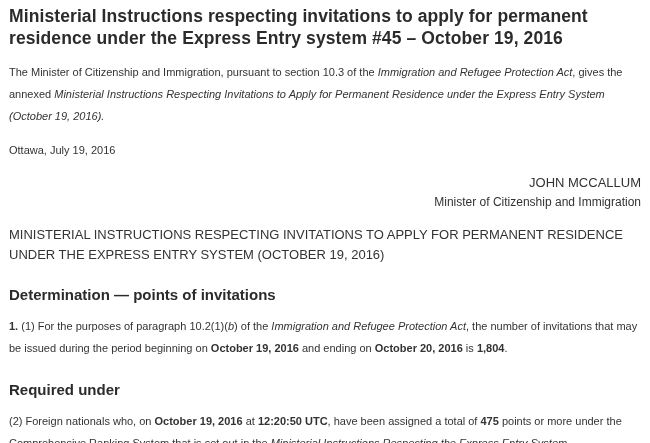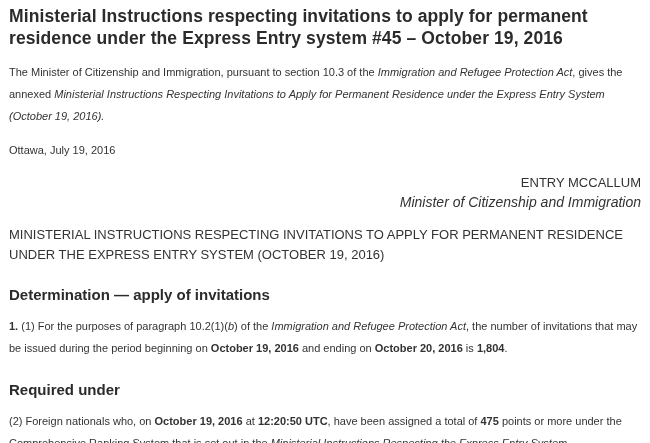--- a/index.html
+++ b/index.html
@@ -39,23 +39,22 @@
     text-align: right;
     margin: 12px 0 13px 0;
   }
   .signature-block .sig-name {
     display: block;
     font-size: 13px;
     line-height: 19.5px;
   }
   .signature-block .sig-title {
     display: block;
-    font-size: 14px;
+    font-size: 12px;
     line-height: 19.5px;
-    font-style: italic;
   }
   p.annex-title {
     margin: 0 0 22px 0;
     font-size: 13px;
     line-height: 19.5px;
   }
   h2.section-heading {
     margin: 22px 0 11px 0;
     font-size: 15px;
     line-height: 18px;
@@ -71,27 +70,27 @@
 
 <div class="doc">
 
   <h1 class="doc-title">Ministerial Instructions respecting invitations to apply for permanent residence under the Express Entry system #45 – October 19, 2016</h1>
 
   <p class="body-text"><span class="seg-normal">The Minister of Citizenship and Immigration, pursuant to section 10.3 of the </span><span class="seg-italic">Immigration and Refugee Protection Act</span><span class="seg-normal">, gives the annexed </span><span class="seg-italic">Ministerial Instructions Respecting Invitations to Apply for Permanent Residence under the Express Entry System (October 19, 2016).</span></p>
 
   <p class="body-text dateline">Ottawa, July 19, 2016</p>
 
   <div class="signature-block">
-    <span class="sig-name">ENTRY MCCALLUM</span>
+    <span class="sig-name">JOHN MCCALLUM</span>
     <span class="sig-title">Minister of Citizenship and Immigration</span>
   </div>
 
   <p class="annex-title">MINISTERIAL INSTRUCTIONS RESPECTING INVITATIONS TO APPLY FOR PERMANENT RESIDENCE UNDER THE EXPRESS ENTRY SYSTEM (OCTOBER 19, 2016)</p>
 
-  <h2 class="section-heading">Determination — apply of invitations</h2>
+  <h2 class="section-heading">Determination — points of invitations</h2>
 
   <p class="body-text"><span class="seg-bold">1.</span><span class="seg-normal"> (1) For the purposes of paragraph 10.2(1)(</span><span class="seg-italic">b</span><span class="seg-normal">) of the </span><span class="seg-italic">Immigration and Refugee Protection Act</span><span class="seg-normal">, the number of invitations that may be issued during the period beginning on </span><span class="seg-bold">October 19, 2016</span><span class="seg-normal"> and ending on </span><span class="seg-bold">October 20, 2016</span><span class="seg-normal"> is </span><span class="seg-bold">1,804</span><span class="seg-normal">.</span></p>
 
   <h2 class="section-heading">Required under</h2>
 
   <p class="body-text"><span class="seg-normal">(2) Foreign nationals who, on </span><span class="seg-bold">October 19, 2016</span><span class="seg-normal"> at </span><span class="seg-bold">12:20:50 UTC</span><span class="seg-normal">, have been assigned a total of </span><span class="seg-bold">475</span><span class="seg-normal"> points or more under the Comprehensive Ranking System that is set out in the </span><span class="seg-italic">Ministerial Instructions Respecting the Express Entry System</span></p>
 
 </div>
 
 </body></html>

